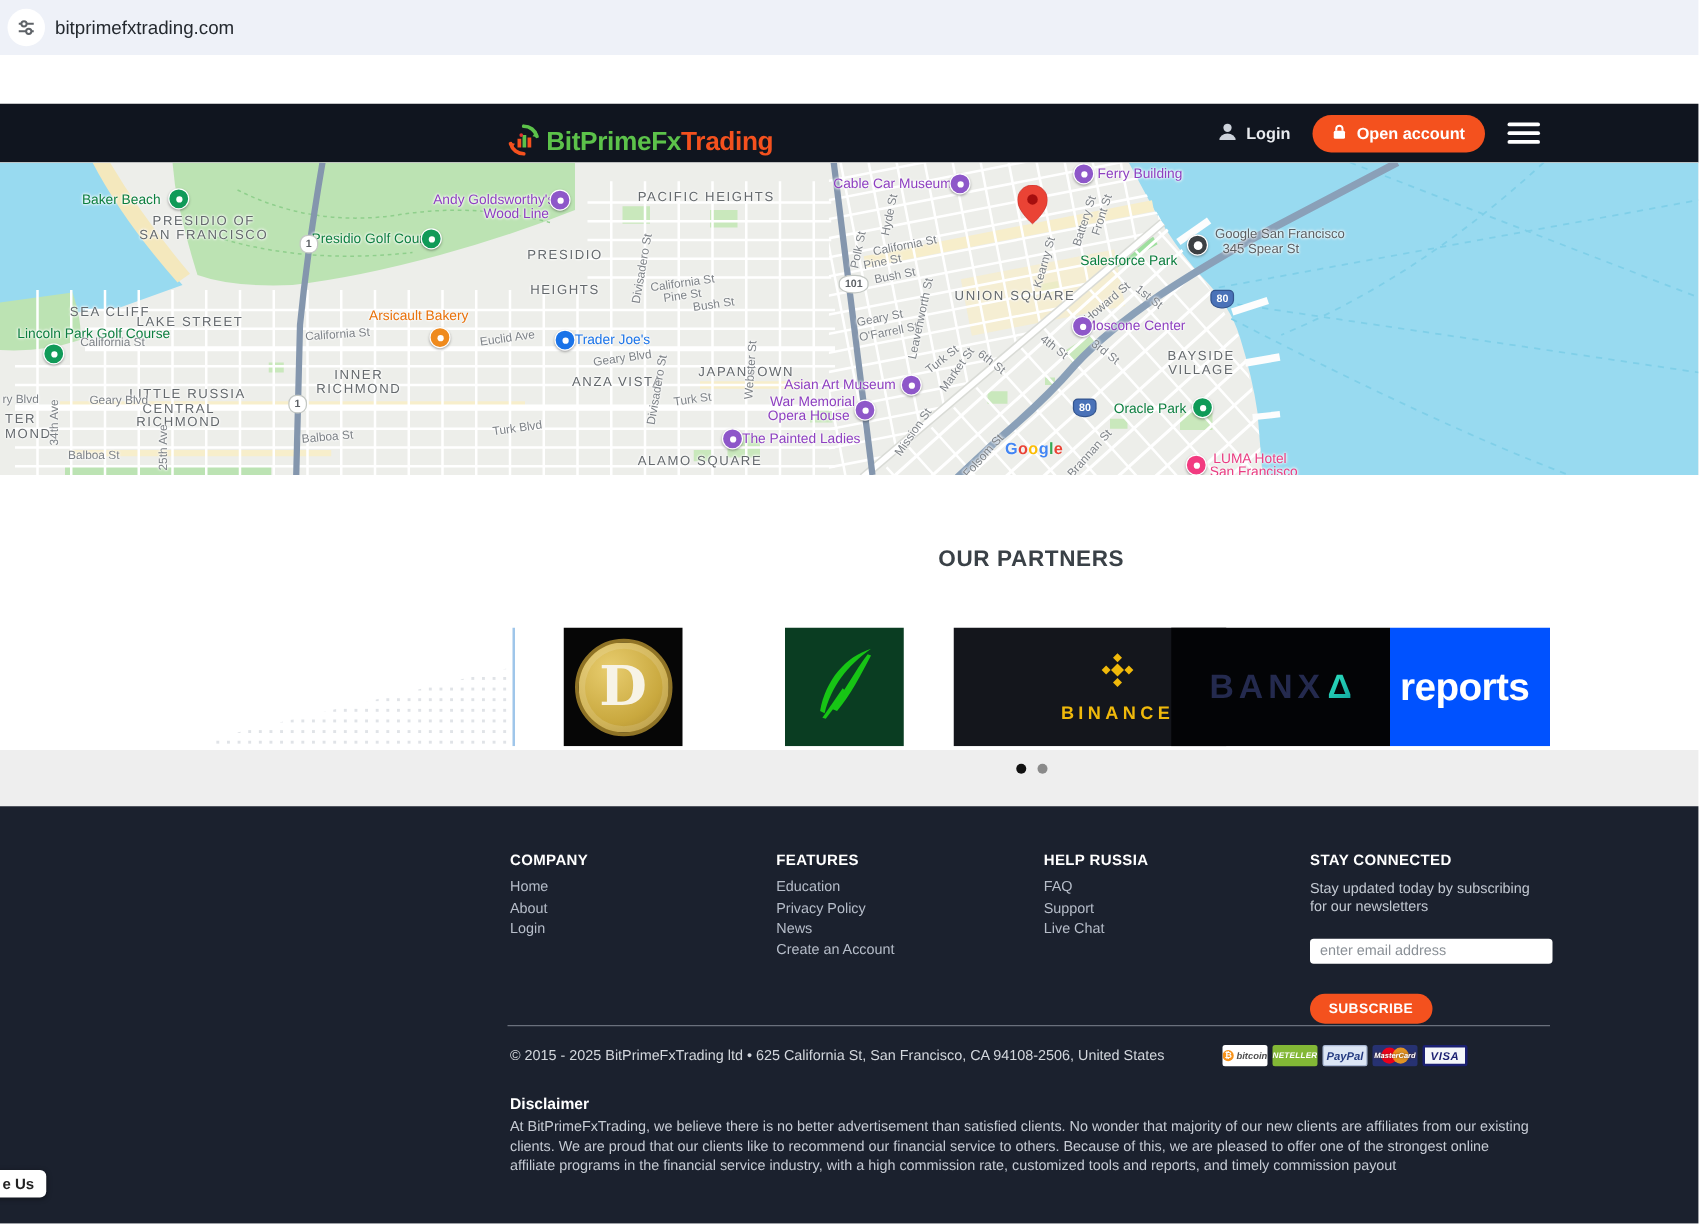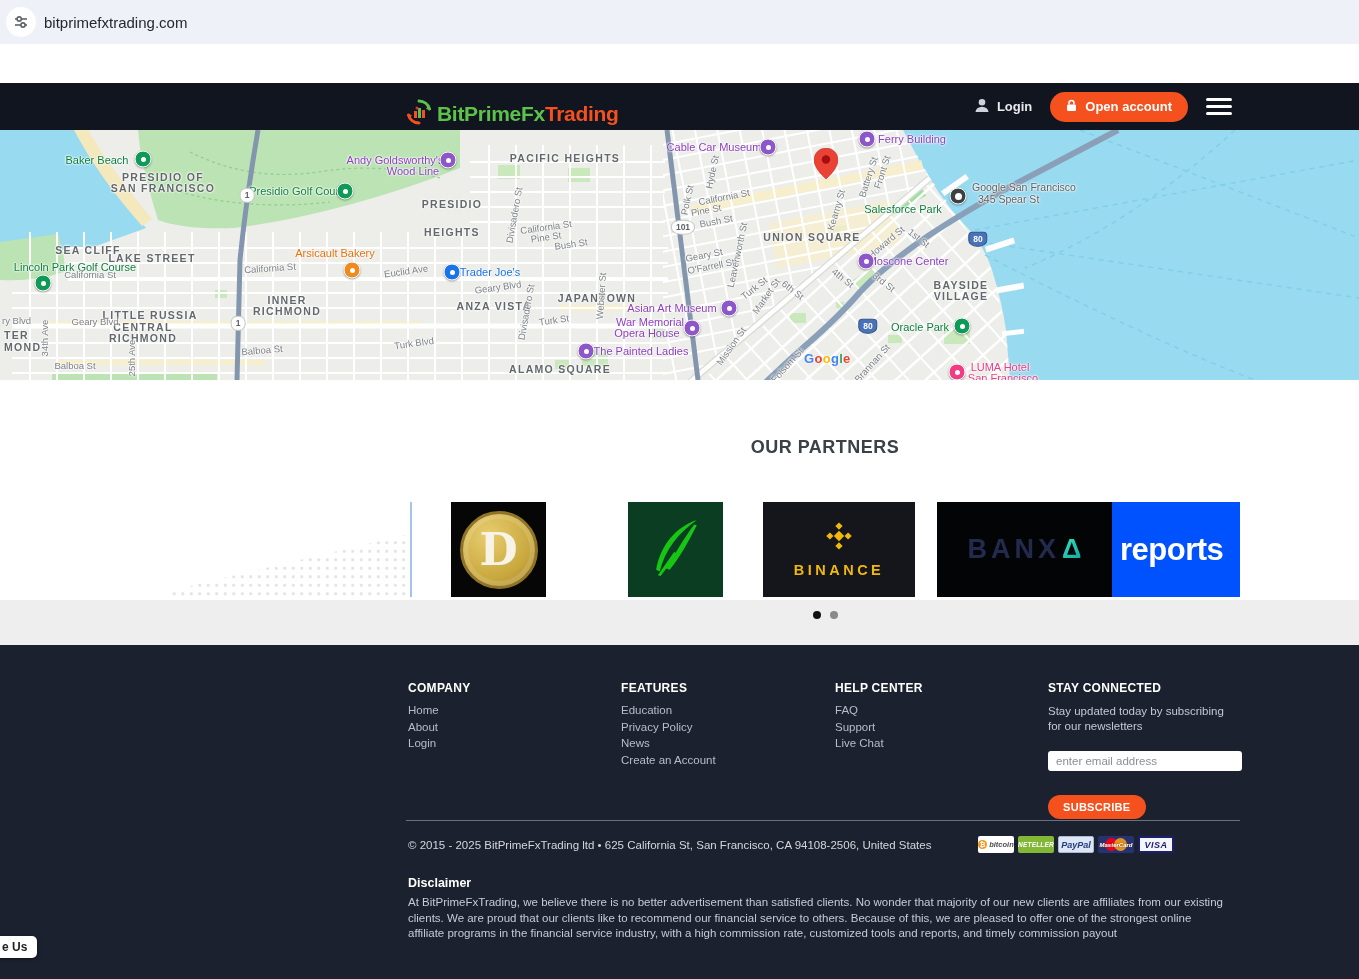--- a/index.html
+++ b/index.html
@@ -18,21 +18,21 @@
   .nav-right{position:absolute;right:127px;top:0;height:47px;display:flex;align-items:center;gap:18px;}
   .login-group{display:flex;align-items:center;gap:7px;color:#e8eaee;font-size:13px;font-weight:600;cursor:pointer;}
   .open-account-btn{display:flex;align-items:center;gap:8px;background:#f4511e;color:#fff;font-size:13px;font-weight:600;border:none;border-radius:15px;padding:7px 16px;cursor:pointer;}
   .hamburger{display:flex;flex-direction:column;gap:3.5px;cursor:pointer;padding:4px 0;}
   .hamburger span{display:block;width:26px;height:3.6px;background:#fff;border-radius:2px;}
   
   #map{position:absolute;left:0;top:130px;width:1359px;height:250px;overflow:hidden;background:#edeeea;cursor:grab;}
   #map-svg{position:absolute;left:0;top:0;}
   #map-labels{position:absolute;left:0;top:0;width:1359px;height:250px;}
   .mlabel{position:absolute;white-space:nowrap;transform:translate(-50%,-50%);text-shadow:0 0 2px #fff,0 0 2px #fff,0 0 3px #fff;pointer-events:none;}
-  .hood{font-size:10.5px;font-weight:700;letter-spacing:1.3px;color:#63686c;}
+  .hood{font-size:10.5px;font-weight:400;letter-spacing:1.3px;color:#63686c;}
   .street{font-size:9.5px;color:#7d8287;}
   .g{font-size:11px;color:#0c7e3f;font-weight:500;}
   .p{font-size:11px;color:#8d3fc0;font-weight:500;}
   .o{font-size:11px;color:#e8710a;font-weight:500;}
   .b{font-size:11px;color:#1a73e8;font-weight:500;}
   .pk{font-size:11px;color:#e93d82;font-weight:500;}
   .gr{font-size:10.5px;color:#5b6064;font-weight:500;}
   .shield{position:absolute;transform:translate(-50%,-50%);font-size:8.5px;font-weight:700;line-height:1;}
   .sw{background:#fff;color:#5d6166;border:1px solid #c4c8c4;border-radius:45%;padding:2px 4px;}
   .sb{background:#4a72b8;color:#fff;border:1px solid #33548e;border-radius:4px 4px 45% 45%;padding:2px 4px;}
@@ -51,21 +51,21 @@
   .partners-section{position:absolute;left:0;top:380px;width:1359px;height:220px;background:#fff;}
   .partners-title{position:absolute;left:409px;top:57px;width:832px;text-align:center;font-size:18px;font-weight:600;letter-spacing:.5px;color:#3a4147;}
   .dots-pattern{position:absolute;left:170px;top:150px;width:245px;height:66px;background-image:radial-gradient(circle,#e0e3e7 1.3px,transparent 1.5px);background-size:8.5px 8.5px;clip-path:polygon(0 92%,100% 4%,100% 100%,0 100%);}
   .carousel{position:absolute;left:408px;top:122px;width:832px;height:95px;background:#fff;overflow:hidden;}
   .carousel-track-line{position:absolute;left:2px;top:0;width:2px;height:95px;background:#9fc6ea;}
   .tile{position:absolute;top:0;height:95px;display:flex;align-items:center;justify-content:center;cursor:pointer;}
   .tile-doge{left:43px;width:95px;background:#060606;}
   .doge-coin{width:72px;height:72px;border-radius:50%;background:radial-gradient(circle at 35% 30%,#e8cd6f,#c9a83e 62%,#a2812c);border:3px solid #8f7326;box-shadow:inset 0 0 0 5px rgba(255,255,255,.14);display:flex;align-items:center;justify-content:center;}
   .doge-letter{font-family:"DejaVu Serif",serif;font-size:44px;font-weight:700;color:#f7f3e6;line-height:1;}
   .tile-robinhood{left:220px;width:95px;background:#0a3d22;}
-  .tile-binance{left:355px;width:152px;background:#14161c;flex-direction:column;gap:5px;}
+  .tile-binance{left:355px;width:174px;background:#14161c;flex-direction:column;gap:5px;padding-left:44px;}
   .binance-word{color:#f0b90b;font-size:14.5px;font-weight:700;letter-spacing:3.5px;}
   .tile-banxa{left:529px;width:175px;background:#030406;}
   .banxa-word{color:#242a4e;font-size:27px;font-weight:800;letter-spacing:4px;}
   .banxa-delta{font-size:27px;font-weight:800;background:linear-gradient(135deg,#33eec7,#0e9e9a);-webkit-background-clip:text;background-clip:text;color:transparent;margin-left:2px;}
   .tile-coinbase{left:704px;width:128px;background:#0052ff;justify-content:flex-start;padding-left:8px;box-sizing:border-box;}
   .coinbase-word{color:#fff;font-size:31px;font-weight:700;letter-spacing:-0.5px;}
   
   .gray-strip{position:absolute;left:0;top:600px;width:1359px;height:45px;background:#eeeeee;}
   #carousel-dots{position:absolute;left:409px;top:11px;width:832px;display:flex;justify-content:center;gap:9px;}
   .dot{width:8px;height:8px;border-radius:50%;background:#8a8a8a;cursor:pointer;}
@@ -524,21 +524,21 @@
         <div class="flink">Login</div>
       </div>
     <div class="fcol fcol-features">
         <div class="fcol-title">FEATURES</div>
         <div class="flink">Education</div>
         <div class="flink">Privacy Policy</div>
         <div class="flink">News</div>
         <div class="flink">Create an Account</div>
       </div>
     <div class="fcol fcol-help">
-        <div class="fcol-title">HELP CENTER</div>
+        <div class="fcol-title">HELP RUSSIA</div>
         <div class="flink">FAQ</div>
         <div class="flink">Support</div>
         <div class="flink">Live Chat</div>
       </div>
     <div class="fcol fcol-stay">
       <div class="fcol-title">STAY CONNECTED</div>
       <div class="news-text">Stay updated today by subscribing for our newsletters</div>
       <input class="news-input" type="text" placeholder="enter email address" style="">
       <button class="subscribe-btn">SUBSCRIBE</button>
     </div>

